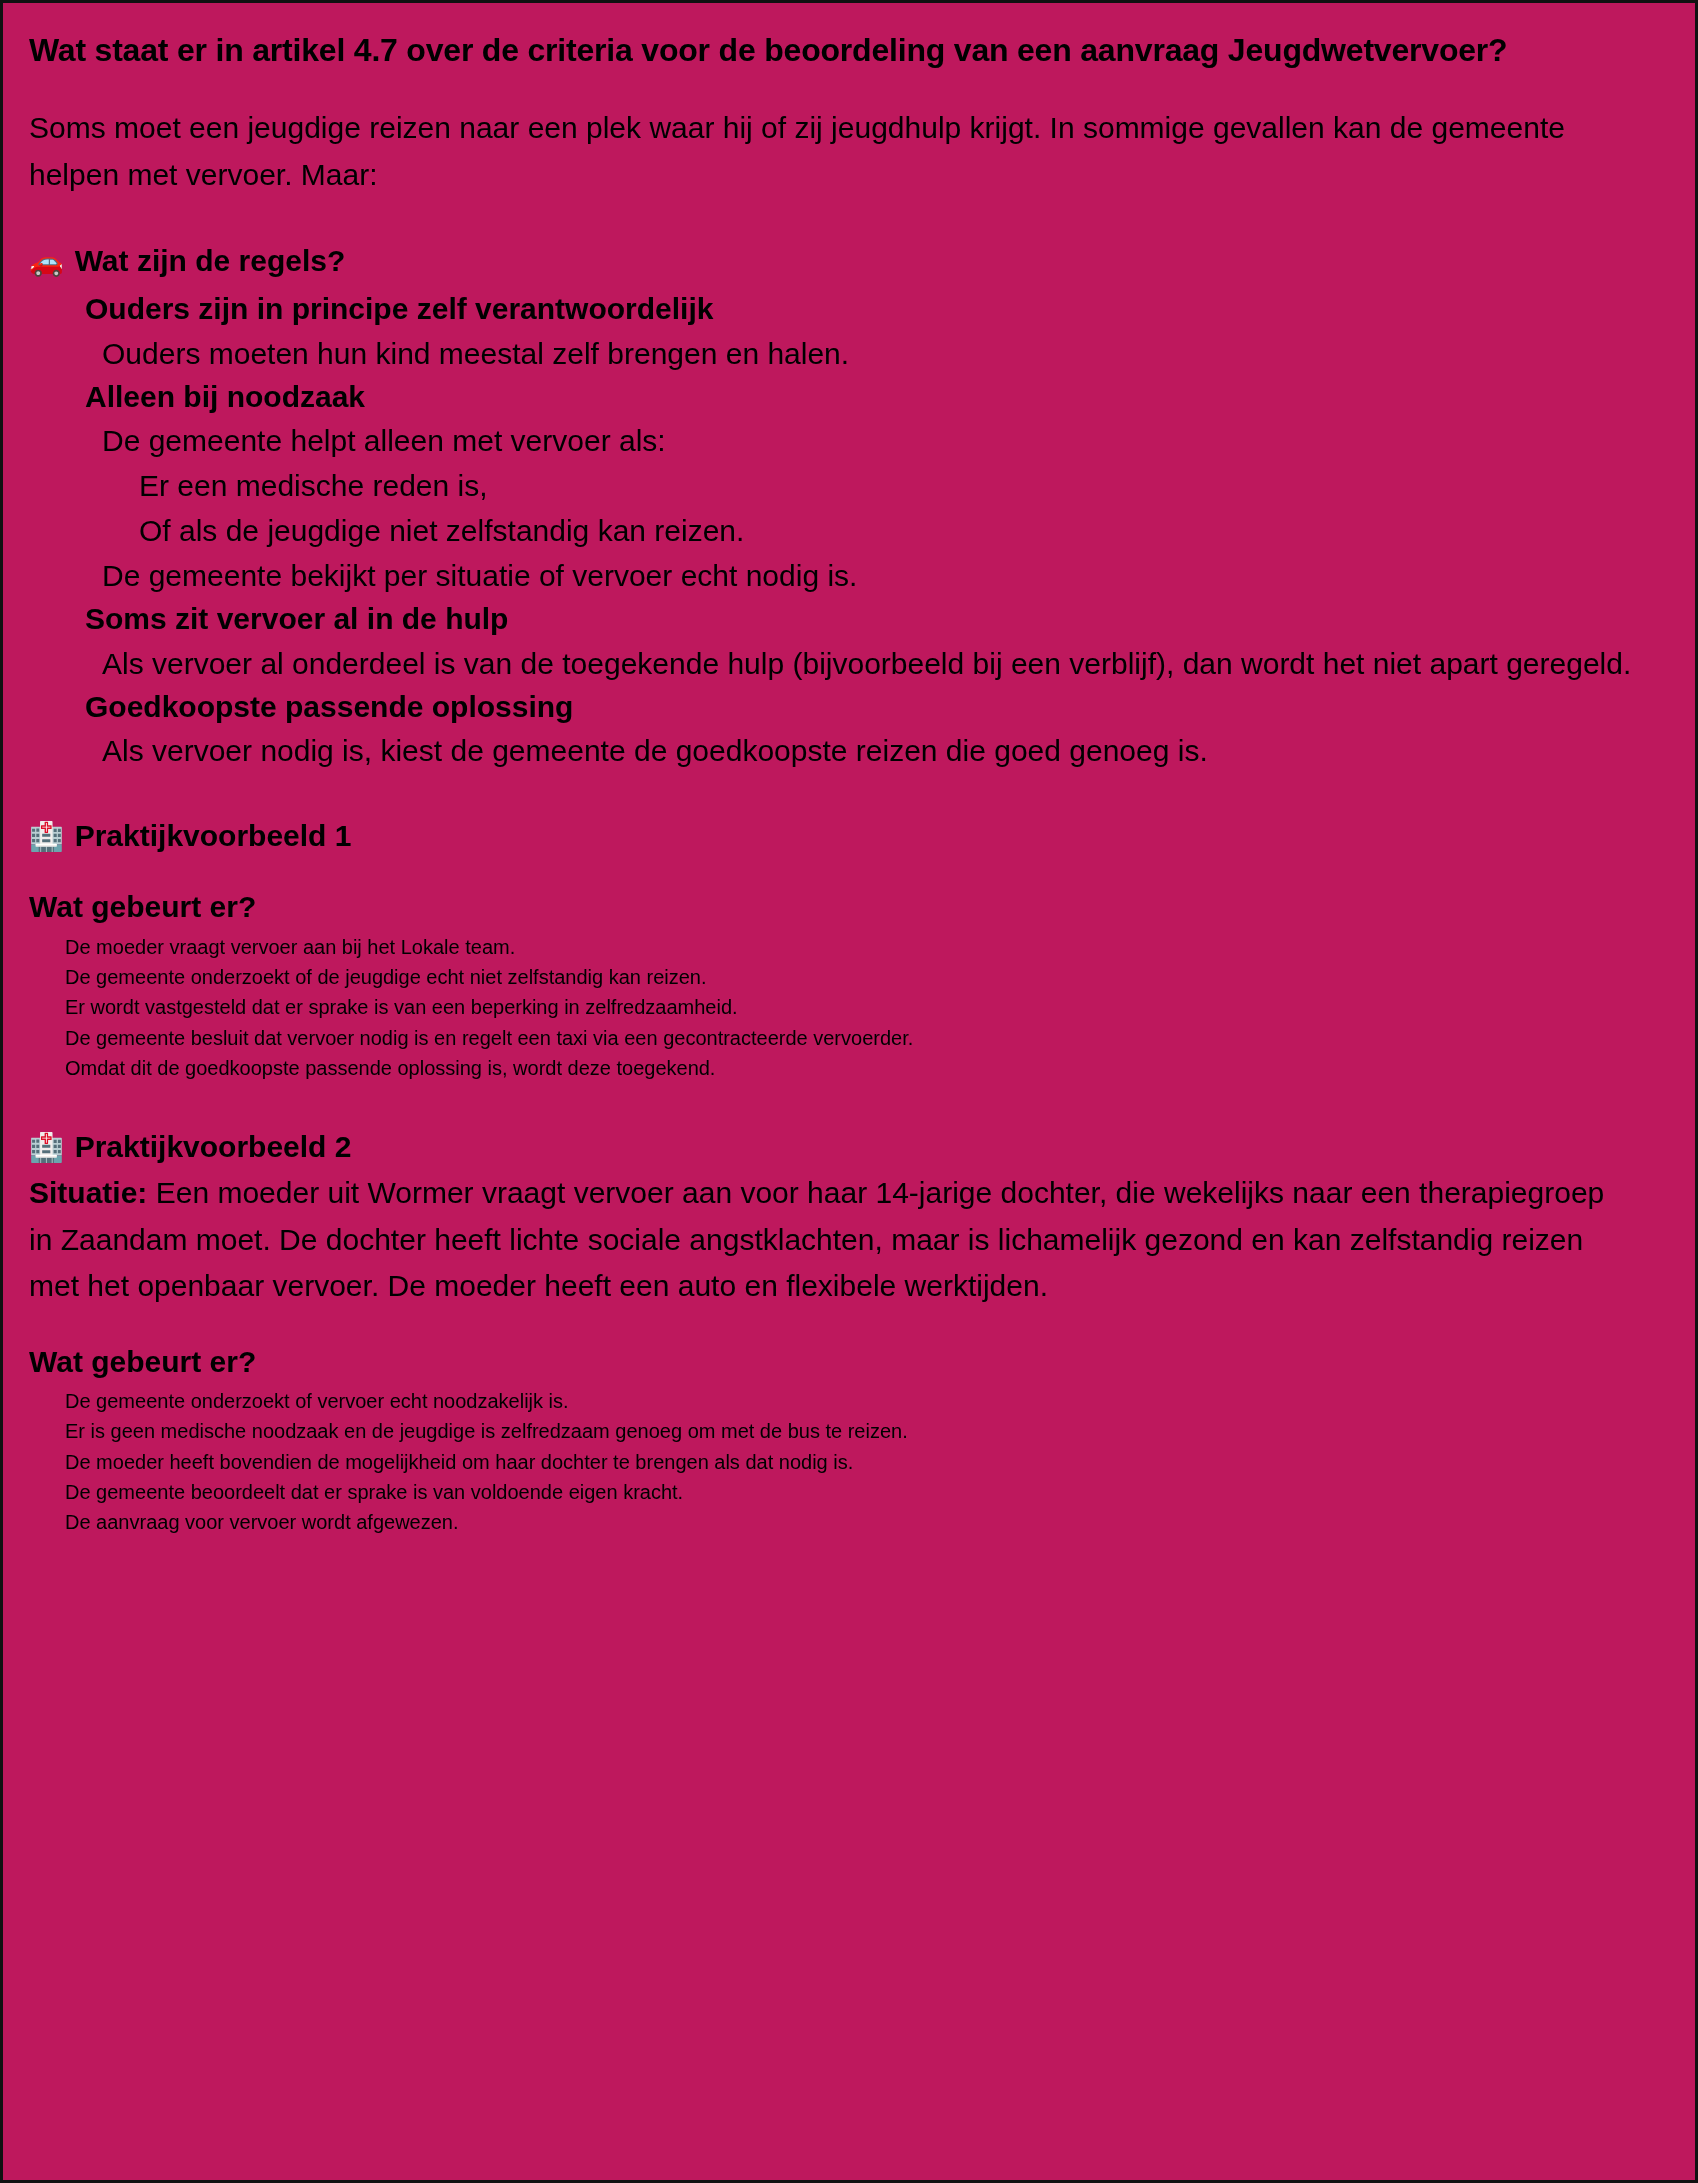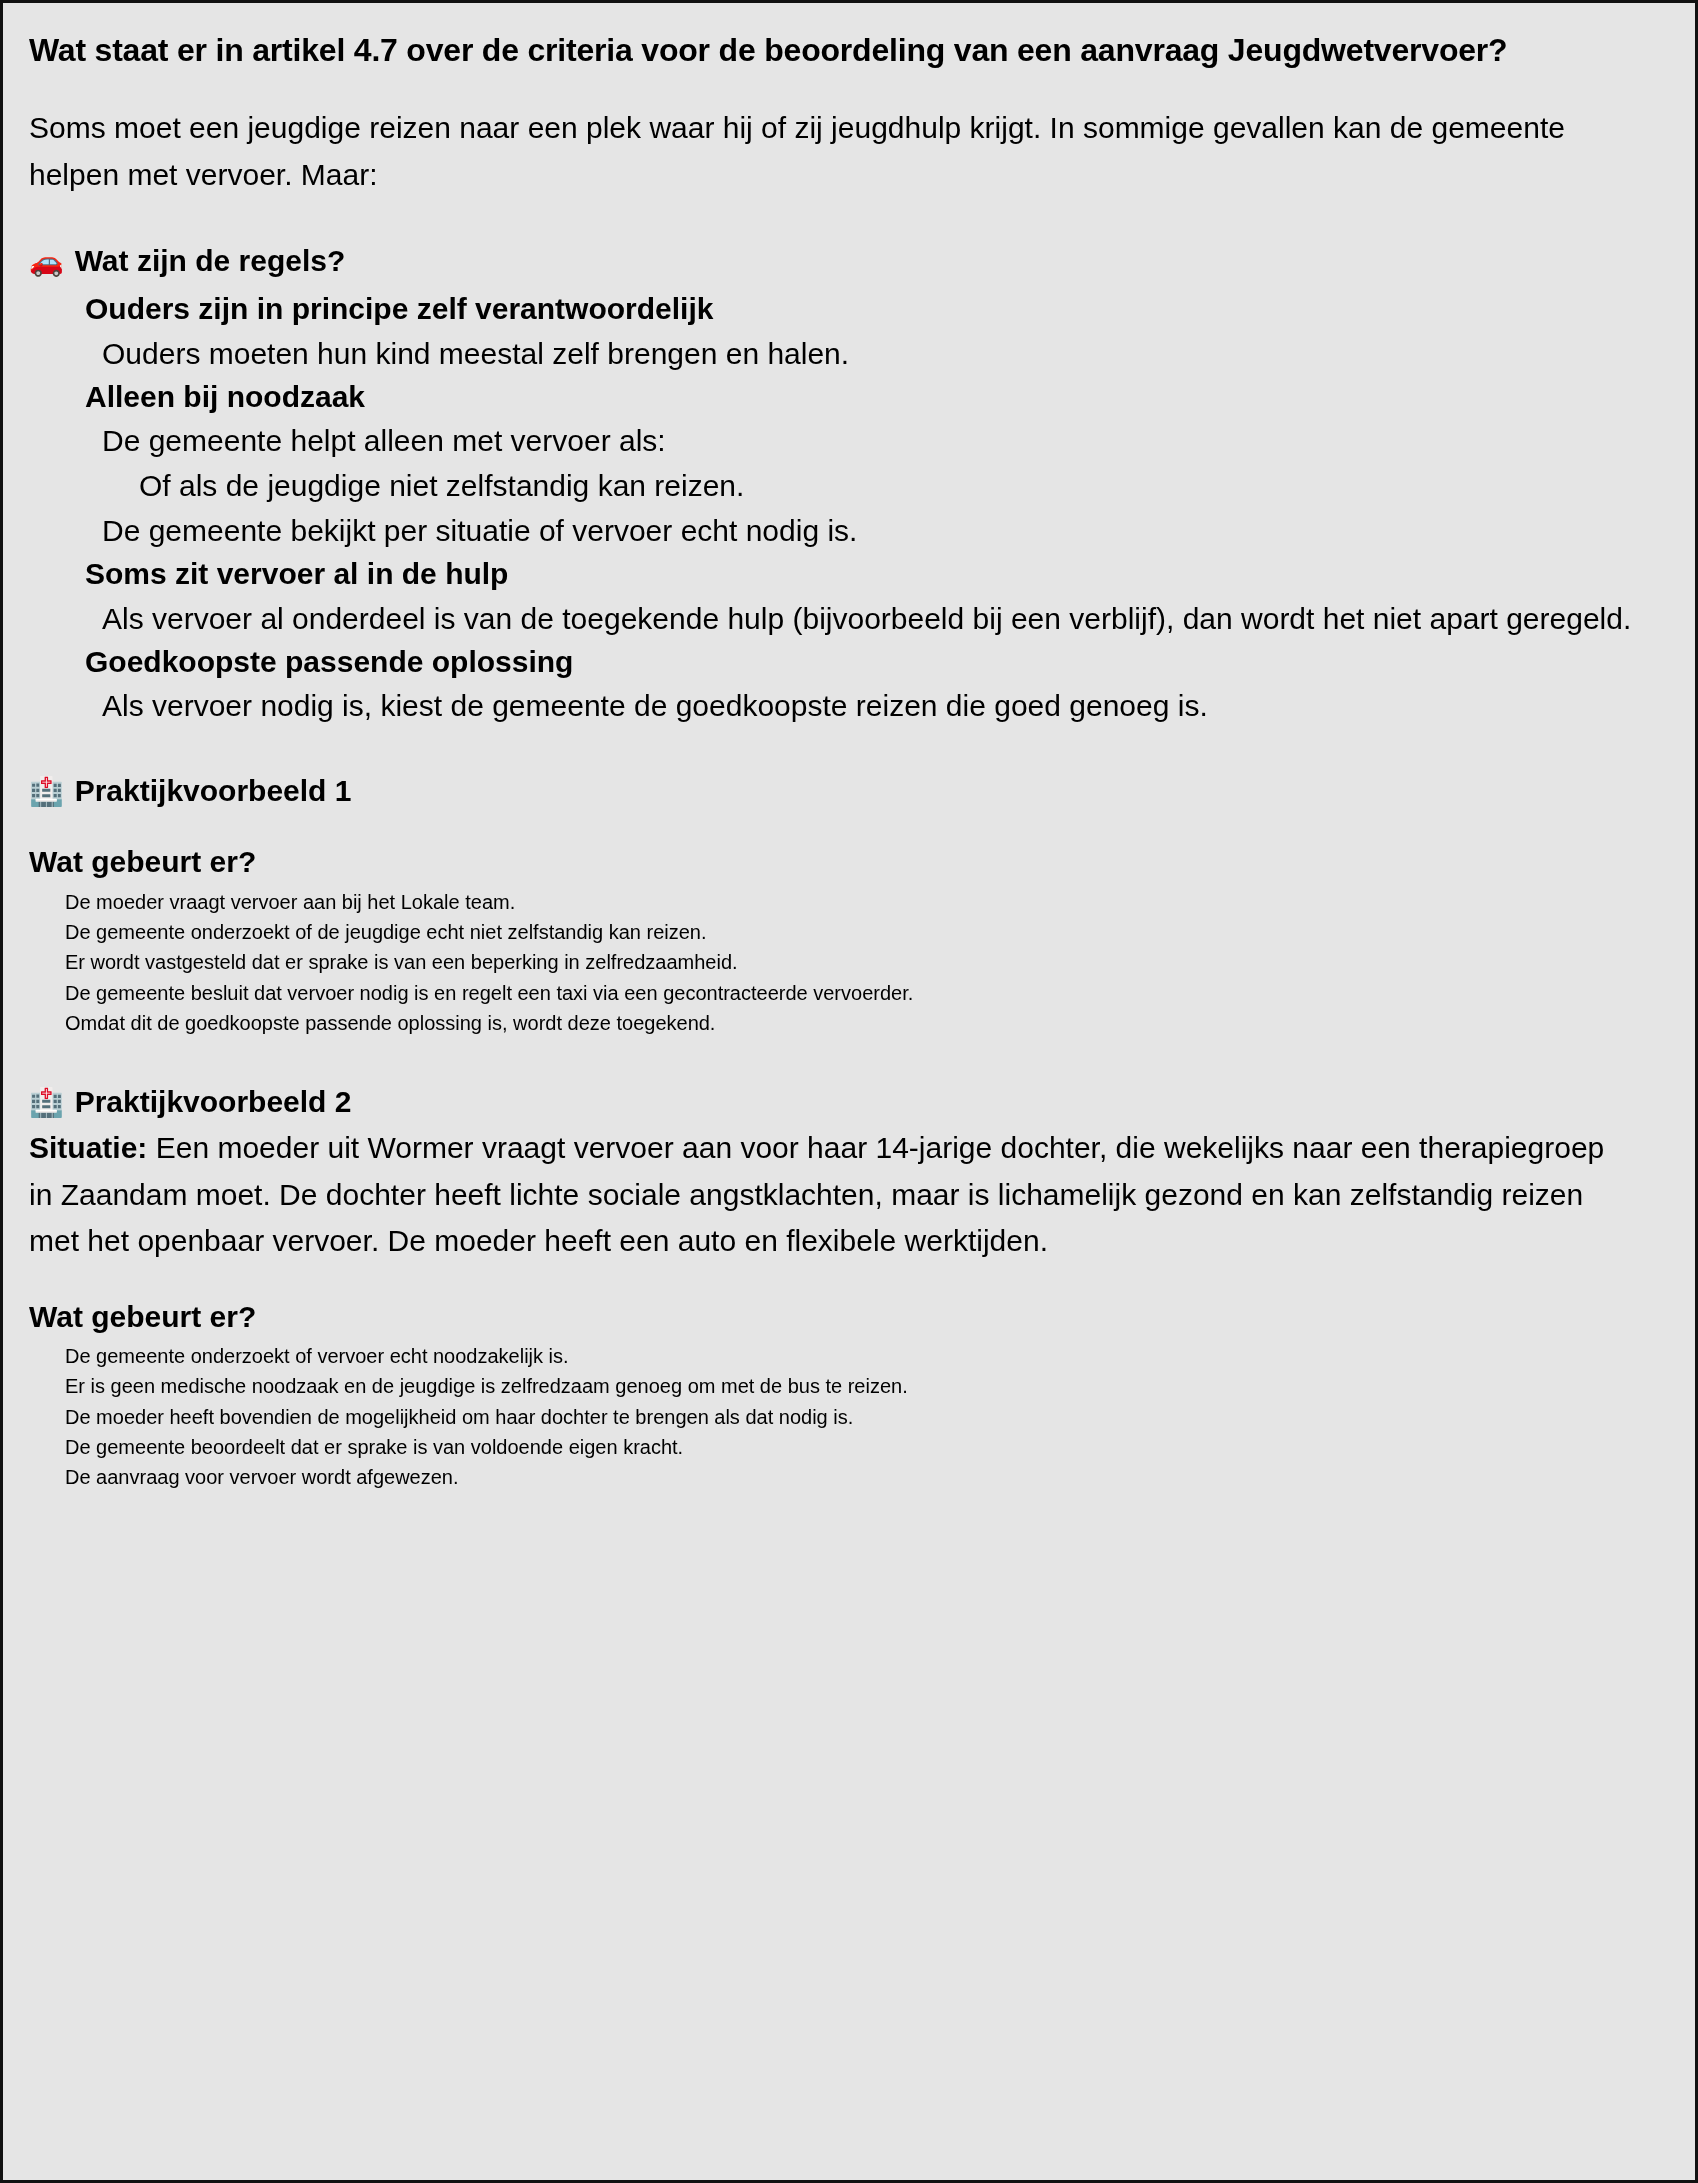--- a/index.html
+++ b/index.html
@@ -102,38 +102,39 @@
   .step {
     font-size: 20px;
     line-height: 1.52;
     margin-left: 36px;
     max-width: 1575px;
   }
 </style>
 </head>
 <body>
 
-<div class="panel" style="background: #e5e5e5; border-color: rgb(17, 17, 17); color: rgb(0, 0, 0);">
+<div class="panel" style="background: #be185d; border-color: rgb(17, 17, 17); color: rgb(0, 0, 0);">
 
   <h1 class="q-title">Wat staat er in artikel 4.7 over de criteria voor de beoordeling van een aanvraag Jeugdwetvervoer?</h1>
 
   <p class="intro">Soms moet een jeugdige reizen naar een plek waar hij of zij jeugdhulp krijgt. In sommige gevallen kan de gemeente helpen met vervoer. Maar:</p>
 
   <div class="spacer-lg"></div>
 
   <div class="emoji-head">
     <span class="emoji">🚗</span>
     <span>Wat zijn de regels?</span>
   </div>
 
   <div class="rules">
     <div class="lvl1">Ouders zijn in principe zelf verantwoordelijk</div>
     <div class="lvl2">Ouders moeten hun kind meestal zelf brengen en halen.</div>
     <div class="lvl1">Alleen bij noodzaak</div>
     <div class="lvl2">De gemeente helpt alleen met vervoer als:</div>
+    <div class="lvl3">Er een medische reden is,</div>
     <div class="lvl3">Of als de jeugdige niet zelfstandig kan reizen.</div>
     <div class="lvl2">De gemeente bekijkt per situatie of vervoer echt nodig is.</div>
     <div class="lvl1">Soms zit vervoer al in de hulp</div>
     <div class="lvl2">Als vervoer al onderdeel is van de toegekende hulp (bijvoorbeeld bij een verblijf), dan wordt het niet apart geregeld.</div>
     <div class="lvl1">Goedkoopste passende oplossing</div>
     <div class="lvl2">Als vervoer nodig is, kiest de gemeente de goedkoopste reizen die goed genoeg is.</div>
   </div>
 
   <div class="spacer-lg"></div>
 

